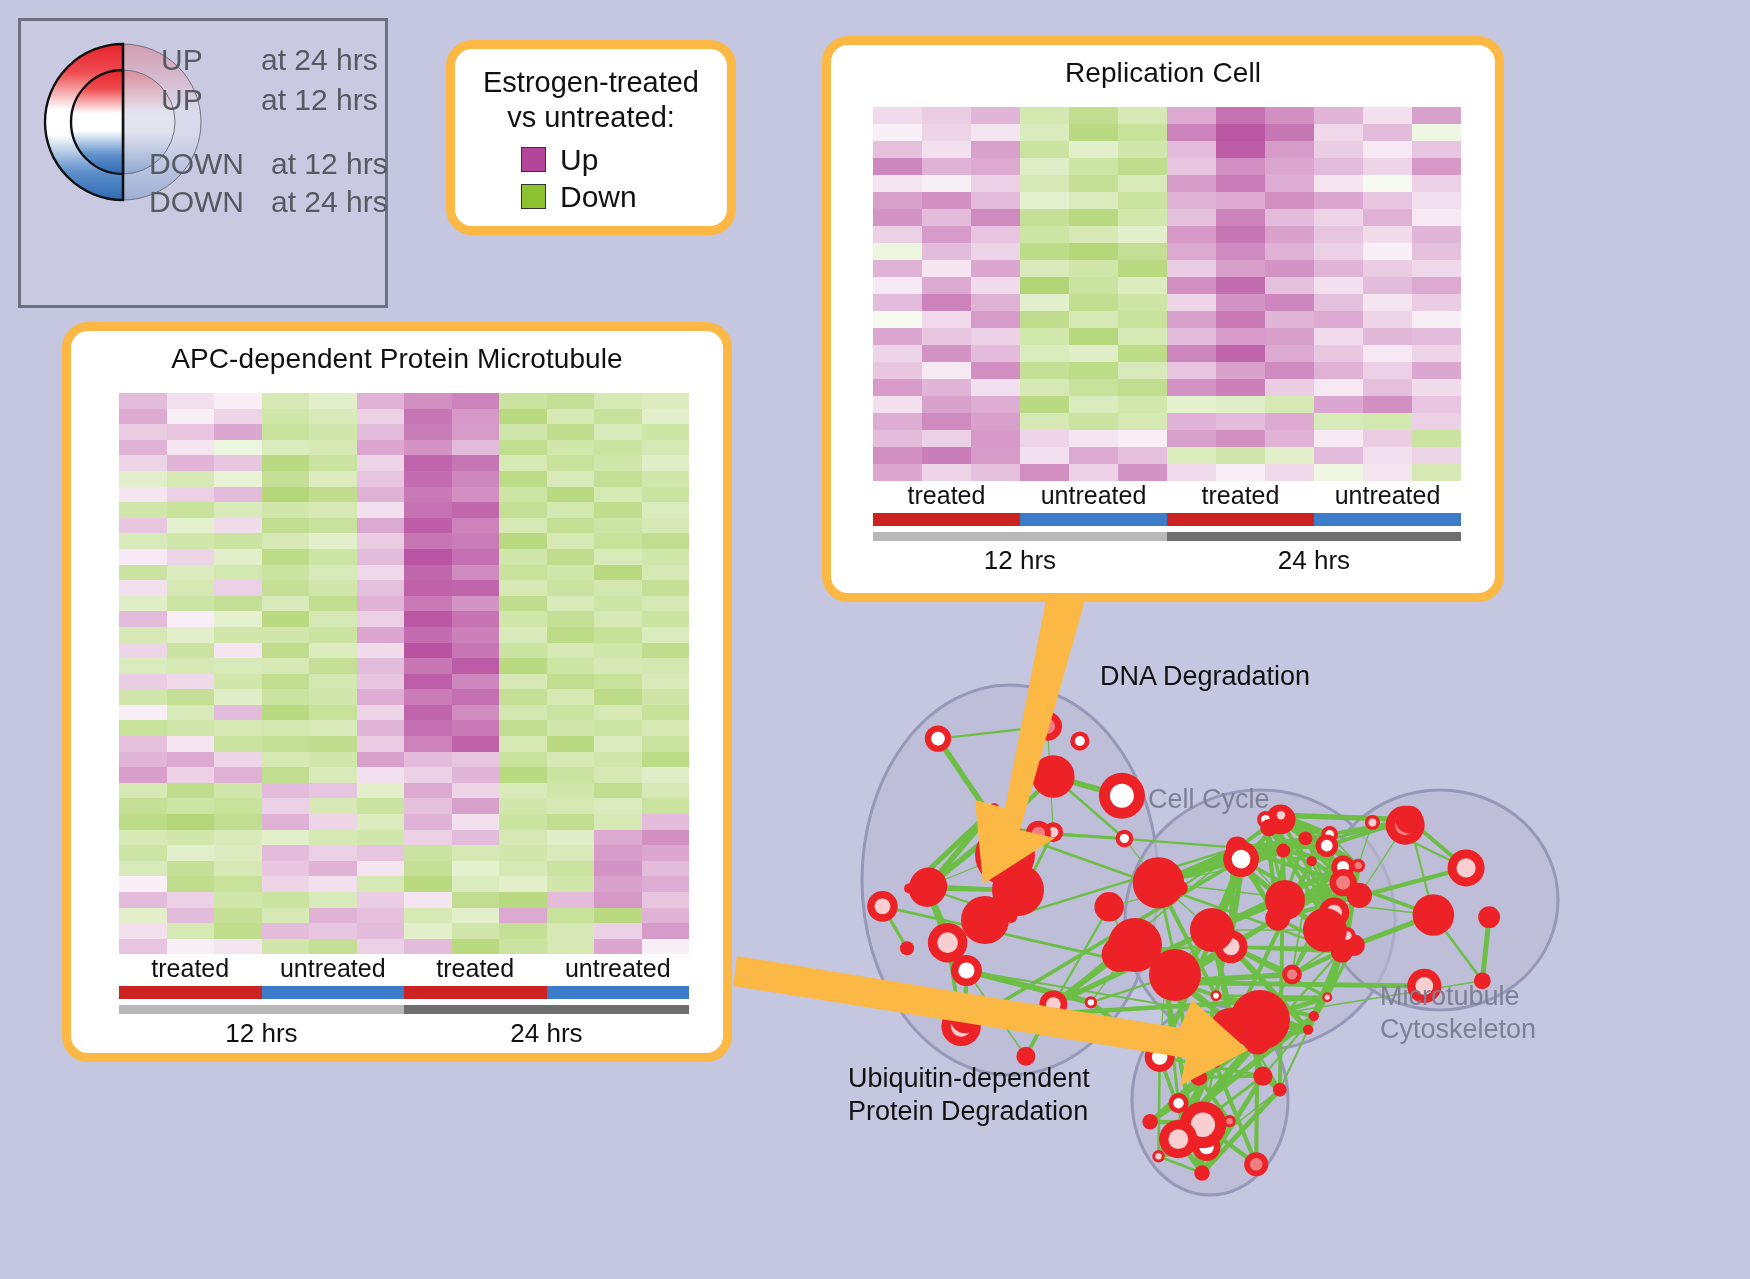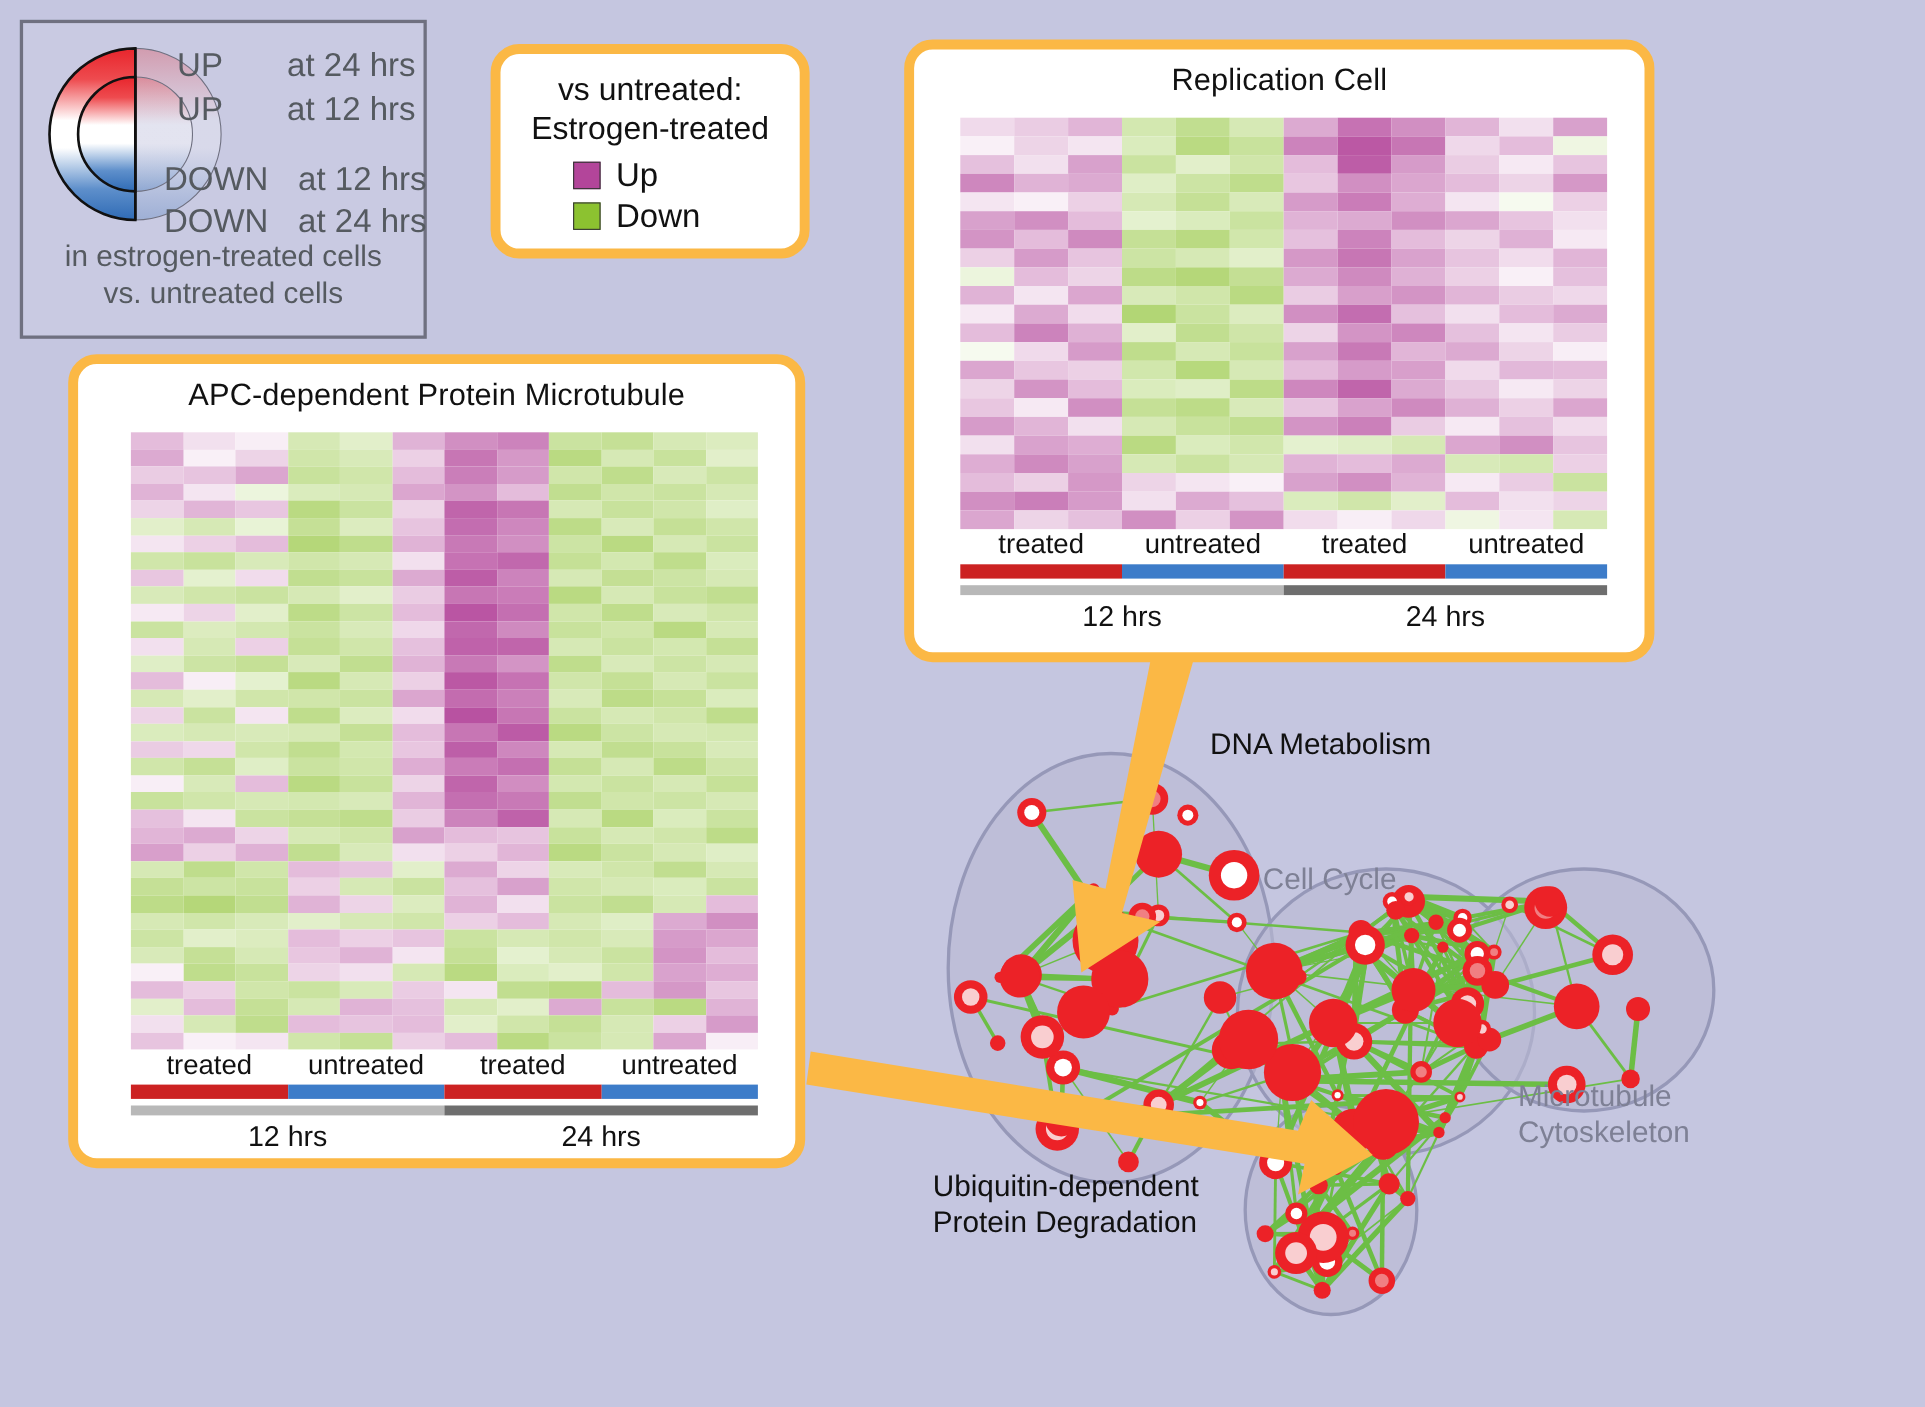--- a/index.html
+++ b/index.html
@@ -110,31 +110,27 @@
 
   <span class="key-label" style="left:140px;top:62px;">UP</span>
   <span class="key-label" style="left:240px;top:62px;">at 12 hrs</span>
 
   <span class="key-label" style="left:128px;top:126px;">DOWN</span>
   <span class="key-label" style="left:250px;top:126px;">at 12 hrs</span>
 
   <span class="key-label" style="left:128px;top:164px;">DOWN</span>
   <span class="key-label" style="left:250px;top:164px;">at 24 hrs</span>
 
-  <div class="key-foot">
-    <div>in estrogen-treated cells</div>
-    <div>vs. untreated cells</div>
-  </div>
 </div>
 
 <div class="card" id="updown-card">
   <div id="updown-inner">
     <div class="ud-head">
+      <div>Estrogen-treated</div>
       <div>vs untreated:</div>
-      <div>Estrogen-treated</div>
     </div>
     <div class="ud-rows">
       <div class="ud-row">
         <span class="swatch" id="sw-up" style="background: rgb(179, 69, 154);"></span>
         <span class="ud-txt">Up</span>
       </div>
       <div class="ud-row">
         <span class="swatch" id="sw-down" style="background: rgb(140, 194, 48);"></span>
         <span class="ud-txt">Down</span>
       </div>
@@ -1482,21 +1478,21 @@
         </g>
         <g>
           <circle cx="545" cy="330" r="22" fill="#ec2227"></circle>
         </g>
         <g>
           <circle cx="480" cy="420" r="30" fill="#ec2227"></circle>
         </g>
       </g>
     </svg>
 
-  <span class="net-label lbl-dark" style="left:320px;top:60px;">DNA Metabolism</span>
+  <span class="net-label lbl-dark" style="left:320px;top:60px;">DNA Degradation</span>
   <span class="net-label lbl-gray" style="left:368px;top:183px;">Cell Cycle</span>
   <span class="net-label lbl-gray" style="left:600px;top:380px;">Microtubule
 Cytoskeleton</span>
   <span class="net-label lbl-dark" style="left:68px;top:462px;">Ubiquitin-dependent
 Protein Degradation</span>
 </div>
 
 <svg style="position:absolute;left:0;top:0;width:1750px;height:1279px;pointer-events:none;">
 
   <g>

